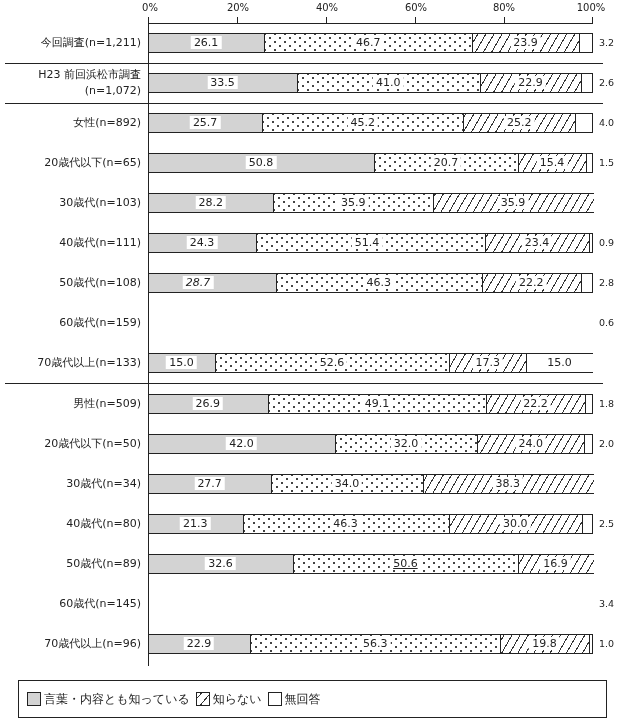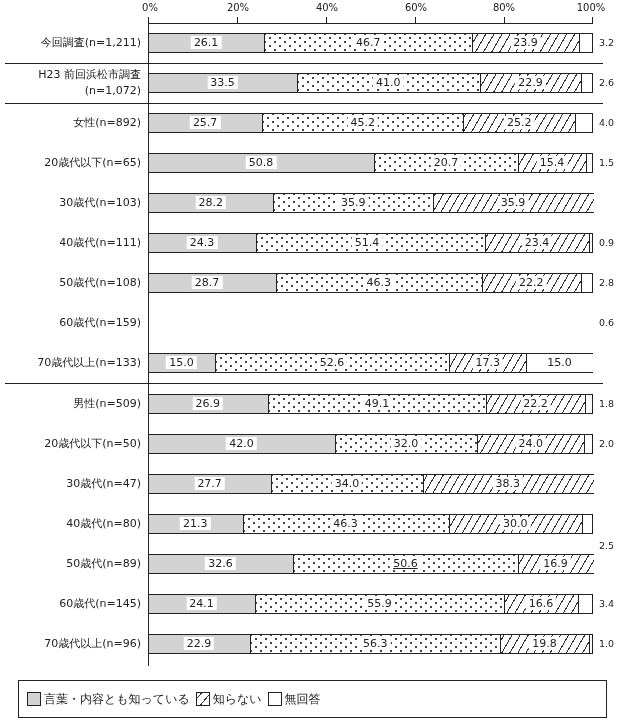--- a/index.html
+++ b/index.html
@@ -69,21 +69,21 @@
   <span class="row-label" style="top:84px">(n=1,072)</span>
   <span class="row-label" style="top:116px">女性(n=892)</span>
   <span class="row-label" style="top:156px">20歳代以下(n=65)</span>
   <span class="row-label" style="top:196px">30歳代(n=103)</span>
   <span class="row-label" style="top:236px">40歳代(n=111)</span>
   <span class="row-label" style="top:276px">50歳代(n=108)</span>
   <span class="row-label" style="top:316px">60歳代(n=159)</span>
   <span class="row-label" style="top:356px">70歳代以上(n=133)</span>
   <span class="row-label" style="top:397px">男性(n=509)</span>
   <span class="row-label" style="top:437px">20歳代以下(n=50)</span>
-  <span class="row-label" style="top:477px">30歳代(n=47)</span>
+  <span class="row-label" style="top:477px">30歳代(n=34)</span>
   <span class="row-label" style="top:517px">40歳代(n=80)</span>
   <span class="row-label" style="top:557px">50歳代(n=89)</span>
   <span class="row-label" style="top:597px">60歳代(n=145)</span>
   <span class="row-label" style="top:637px">70歳代以上(n=96)</span>
 
   <div class="bar" style="top:33px">
       <div class="seg s0" style="left: 0px; width: 117.261px;"></div>
       <span class="val" style="left: 58.1306px;">26.1</span>
       <div class="seg s1" style="left: 116.261px; width: 209.023px;"></div>
       <span class="val" style="left: 220.273px;">46.7</span>
@@ -130,21 +130,21 @@
       <div class="seg s0" style="left: 0px; width: 109.135px;"></div>
       <span class="val" style="left: 54.0675px;">24.3</span>
       <div class="seg s1" style="left: 108.135px; width: 229.73px;"></div>
       <span class="val" style="left: 219px;">51.4</span>
       <div class="seg s2" style="left: 336.865px; width: 105.13px;"></div>
       <span class="val" style="left: 388.93px;">23.4</span>
       <div class="seg s3" style="left: 440.995px; width: 4.005px;"></div>
     </div>
   <div class="bar" style="top:273px">
       <div class="seg s0" style="left: 0px; width: 128.715px;"></div>
-      <span class="val" style="left: 59px;">28.7</span>
+      <span class="val" style="left: 50px; font-style: italic;">28.7</span>
       <div class="seg s1" style="left: 127.715px; width: 207.035px;"></div>
       <span class="val" style="left: 230.732px;">46.3</span>
       <div class="seg s2" style="left: 333.75px; width: 99.79px;"></div>
       <span class="val" style="left: 383.145px;">22.2</span>
       <div class="seg s3" style="left: 432.54px; width: 12.46px;"></div>
     </div>
   <div class="bar" style="top:353px">
       <div class="seg s0" style="left: 0px; width: 67.8168px;"></div>
       <span class="val" style="left: 33.4084px;">15.0</span>
       <div class="seg s1" style="left: 66.8168px; width: 235.304px;"></div>
@@ -189,29 +189,20 @@
       <span class="val" style="left: 367.203px;">30.0</span>
       <div class="seg s3" style="left: 433.886px; width: 11.1139px;"></div>
     </div>
   <div class="bar" style="top:554px">
       <div class="seg s0" style="left: 0px; width: 145.925px;"></div>
       <span class="val" style="left: 72.4625px;">32.6</span>
       <div class="seg s1" style="left: 144.925px; width: 225.945px;"></div>
       <span class="val" style="left: 257.398px; text-decoration: underline;">50.6</span>
       <div class="seg s2" style="left: 369.87px; width: 76.1299px;"></div>
       <span class="val" style="left: 407.435px;">16.9</span>
-    </div>
-  <div class="bar" style="top:594px">
-      <div class="seg s0" style="left: 0px; width: 108.245px;"></div>
-      <span class="val" style="left: 53.6225px;">24.1</span>
-      <div class="seg s1" style="left: 107.245px; width: 249.755px;"></div>
-      <span class="val" style="left: 231.623px;">55.9</span>
-      <div class="seg s2" style="left: 356px; width: 74.87px;"></div>
-      <span class="val" style="left: 392.935px;">16.6</span>
-      <div class="seg s3" style="left: 429.87px; width: 15.13px;"></div>
     </div>
   <div class="bar" style="top:634px">
       <div class="seg s0" style="left: 0px; width: 102.905px;"></div>
       <span class="val" style="left: 50.9525px;">22.9</span>
       <div class="seg s1" style="left: 101.905px; width: 251.535px;"></div>
       <span class="val" style="left: 227.173px;">56.3</span>
       <div class="seg s2" style="left: 352.44px; width: 89.11px;"></div>
       <span class="val" style="left: 396.495px;">19.8</span>
       <div class="seg s3" style="left: 440.55px; width: 4.45px;"></div>
     </div>
@@ -232,16 +223,16 @@
   </div>
 <span class="outside-val" style="top: 37px;">3.2</span>
     <span class="outside-val" style="top: 77px;">2.6</span>
     <span class="outside-val" style="top: 117px;">4.0</span>
     <span class="outside-val" style="top: 157px;">1.5</span>
     <span class="outside-val" style="top: 237px;">0.9</span>
     <span class="outside-val" style="top: 277px;">2.8</span>
     <span class="outside-val" style="top: 317px;">0.6</span>
     <span class="outside-val" style="top: 398px;">1.8</span>
     <span class="outside-val" style="top: 438px;">2.0</span>
-    <span class="outside-val" style="top: 540px; text-align: right;">2.5</span>
+    <span class="outside-val" style="top: 518px; text-align: right;">2.5</span>
     <span class="outside-val" style="top: 598px;">3.4</span>
     <span class="outside-val" style="top: 638px;">1.0</span>
   </div>
 
 </body></html>

